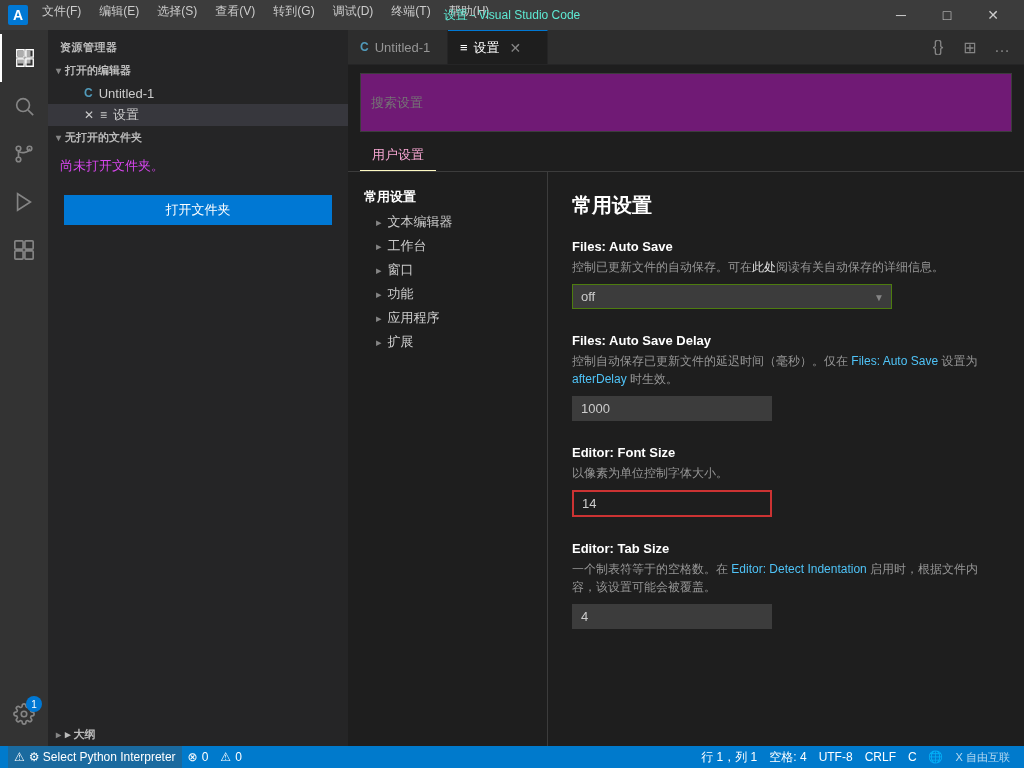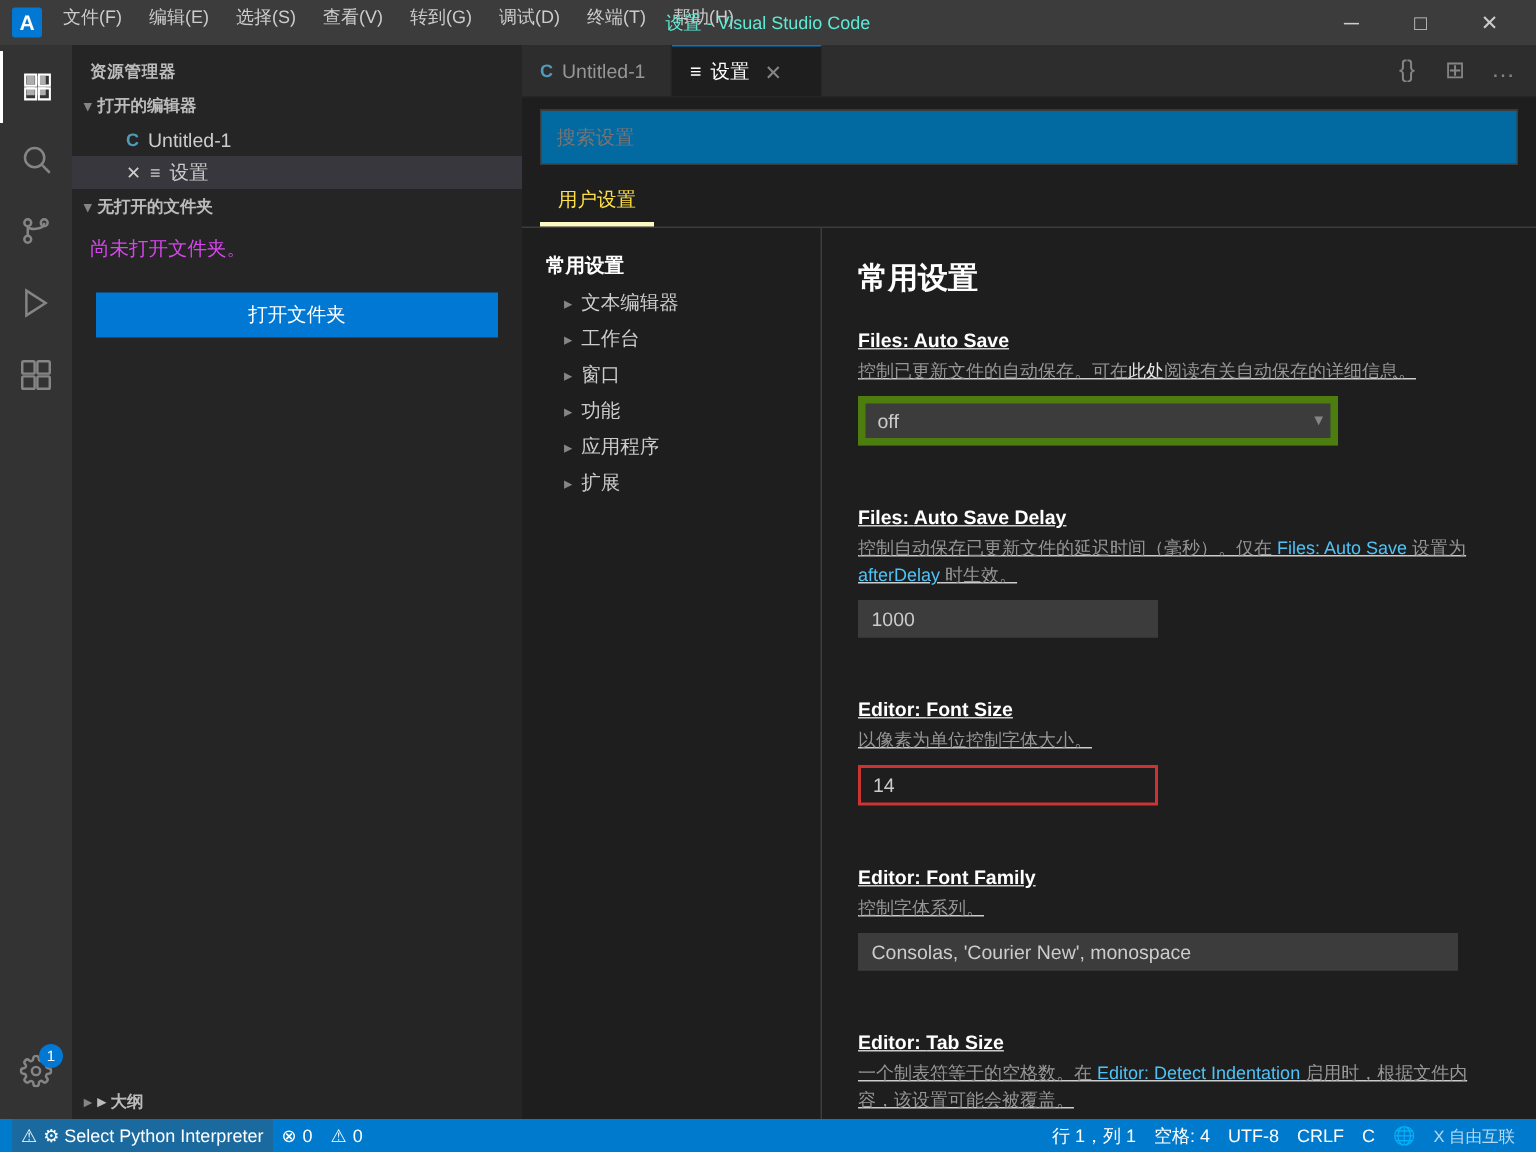--- a/index.html
+++ b/index.html
@@ -165,41 +165,41 @@
       background: #1e1e1e;
     }
 
     
     .settings-search {
       padding: 8px 12px;
       background: #1e1e1e;
     }
     .settings-search input {
       width: 100%;
-      background: #0369a1;
+      background: #701a75;
       border: 1px solid #3c3c3c;
       color: #cccccc;
-      padding: 10px 10px;
+      padding: 21px 10px;
       font-size: 13px;
       outline: none;
     }
 
     .settings-tabs {
       display: flex;
       padding: 0 12px;
       border-bottom: 1px solid #3c3c3c;
     }
     .settings-tab {
       padding: 6px 12px;
       cursor: pointer;
       font-size: 13px;
       color: #cccccc;
       border-bottom: 1px solid transparent;
     }
-    .settings-tab.active { border-bottom: 3px solid #fef9c3; color: #fde047; }
+    .settings-tab.active { border-bottom: 1px solid #fef9c3; color: #f9a8d4; }
 
     .settings-body {
       display: flex;
       flex: 1;
       overflow: hidden;
     }
 
     
     .settings-nav {
       width: 200px;
@@ -234,43 +234,42 @@
       padding: 20px 24px;
       overflow-y: auto;
     }
     .settings-section-title {
       font-size: 20px;
       font-weight: 600;
       color: #ffffff;
       margin-bottom: 20px;
     }
     .setting-item {
-      margin-bottom: 40px;
-      text-decoration: underline;
+      margin-bottom: 24px;
     }
     .setting-label {
       font-size: 13px;
       color: #cccccc;
       margin-bottom: 4px;
     }
     .setting-label strong { color: #ffffff; }
     .setting-desc {
       font-size: 12px;
       color: #969696;
       margin-bottom: 8px;
       line-height: 1.5;
     }
     .setting-desc a { color: #e5e5e5; text-decoration: none; }
     .setting-select-wrap {
       position: relative;
       display: inline-block;
     }
     .setting-select {
       background: #3c3c3c;
-      border: 5px solid #4d7c0f;
+      border: 1px solid #4d7c0f;
       color: #cccccc;
       padding: 4px 28px 4px 8px;
       font-size: 13px;
       appearance: none;
       cursor: pointer;
       width: 320px;
       outline: none;
     }
     .select-arrow {
       position: absolute;
@@ -523,27 +522,20 @@
           </div>
 
           <div class="setting-item">
             <div class="setting-label">
               <strong>Editor: </strong><strong>Font Size</strong>
             </div>
             <div class="setting-desc">以像素为单位控制字体大小。</div>
             <input type="text" class="setting-input focused" value="14" style="">
           </div>
 
-          <div class="setting-item">
-            <div class="setting-label">
-              <strong>Editor: </strong><strong>Font Family</strong>
-            </div>
-            <div class="setting-desc">控制字体系列。</div>
-            <input type="text" class="setting-input-wide" value="Consolas, 'Courier New', monospace" style="">
-          </div>
 
           <div class="setting-item">
             <div class="setting-label">
               <strong>Editor: </strong><strong>Tab Size</strong>
             </div>
             <div class="setting-desc">
               <span>一个制表符等于的空格数。在 </span><a href="#" style="color:#4fc3f7;">Editor: Detect Indentation</a><span> 启用时，根据文件内容，该设置可能会被覆盖。</span>
             </div>
             <input type="text" class="setting-input" value="4" style="">
           </div>

